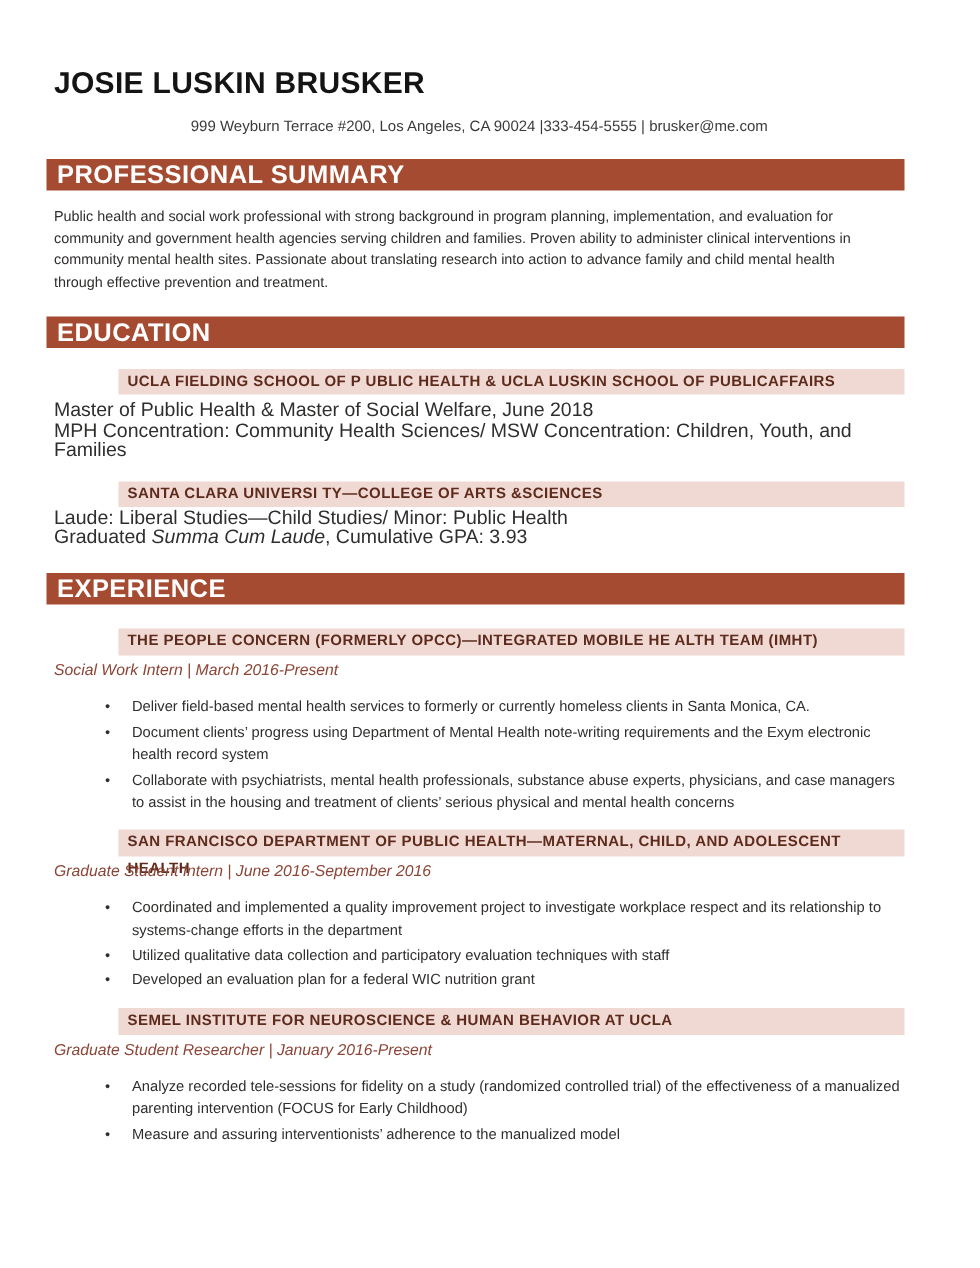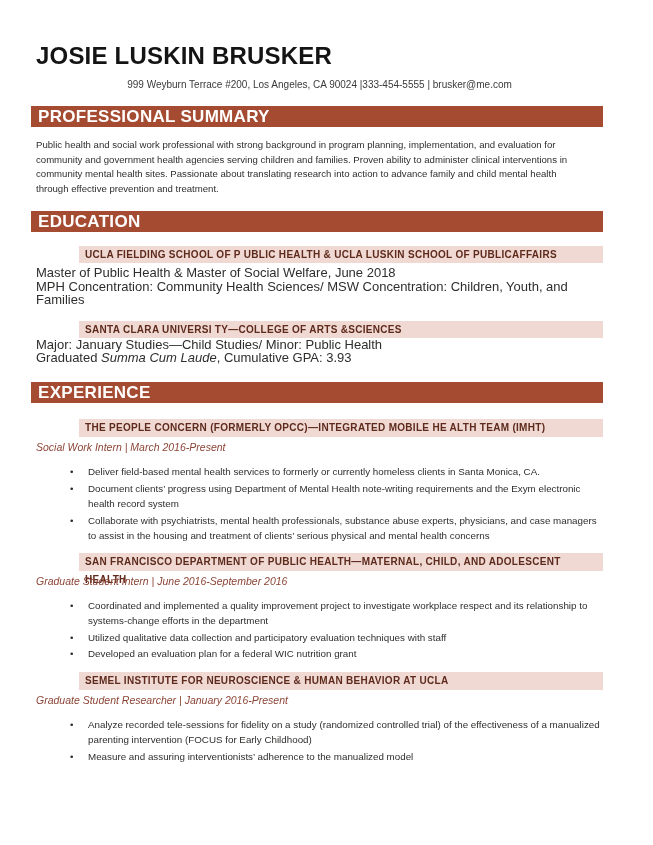--- a/index.html
+++ b/index.html
@@ -10,21 +10,21 @@
     background: #ffffff;
     overflow: hidden;
     font-family: "Liberation Sans", sans-serif;
     color: var(--body-text, #2f2e2d);
   }
   .content { margin-left: 31px; width: 572px; }
 
   .name {
     margin: 0 0 0 5px;
     padding-top: 46px;
-    font-size: 24px;
+    font-size: 20px;
     line-height: 20px;
     font-weight: bold;
     color: #141414;
     letter-spacing: 0.2px;
   }
   .contact {
     margin: 13px 0 0 5px;
     font-size: 10px;
     line-height: 11px;
     color: #3a3a3a;
@@ -118,21 +118,21 @@
     <div class="bar">PROFESSIONAL SUMMARY</div>
     <p class="summary">Public health and social work professional with strong background in program planning, implementation, and evaluation for community and government health agencies serving children and families. Proven ability to administer clinical interventions in community mental health sites. Passionate about translating research into action to advance family and child mental health through effective prevention and treatment.</p>
 
     <div class="bar edu">EDUCATION</div>
 
     <div class="subbar">UCLA FIELDING SCHOOL OF P UBLIC HEALTH &amp; UCLA LUSKIN SCHOOL OF PUBLICAFFAIRS</div>
     <div class="eduline first">Master of Public Health &amp; Master of Social Welfare, June 2018</div>
     <div class="eduline">MPH Concentration: Community Health Sciences/ MSW Concentration: Children, Youth, and Families</div>
 
     <div class="subbar">SANTA CLARA UNIVERSI TY—COLLEGE OF ARTS &amp;SCIENCES</div>
-    <div class="eduline">Major: January Studies—Child Studies/ Minor: Public Health</div>
+    <div class="eduline">Laude: Liberal Studies—Child Studies/ Minor: Public Health</div>
     <div class="eduline"><span>Graduated </span><span class="it">Summa Cum Laude</span><span>, Cumulative GPA: 3.93</span></div>
 
     <div class="bar exp">EXPERIENCE</div>
 
     <div class="subbar job">THE PEOPLE CONCERN (FORMERLY OPCC)—INTEGRATED MOBILE HE ALTH TEAM (IMHT)</div>
     <div class="role">Social Work Intern | March 2016-Present</div>
     <ul class="bullets">
       <li><span class="marker">•</span><span>Deliver field-based mental health services to formerly or currently homeless clients in Santa Monica, CA.</span></li>
       <li><span class="marker">•</span><span>Document clients’ progress using Department of Mental Health note-writing requirements and the Exym electronic health record system</span></li>
       <li><span class="marker">•</span><span>Collaborate with psychiatrists, mental health professionals, substance abuse experts, physicians, and case managers to assist in the housing and treatment of clients’ serious physical and mental health concerns</span></li>

